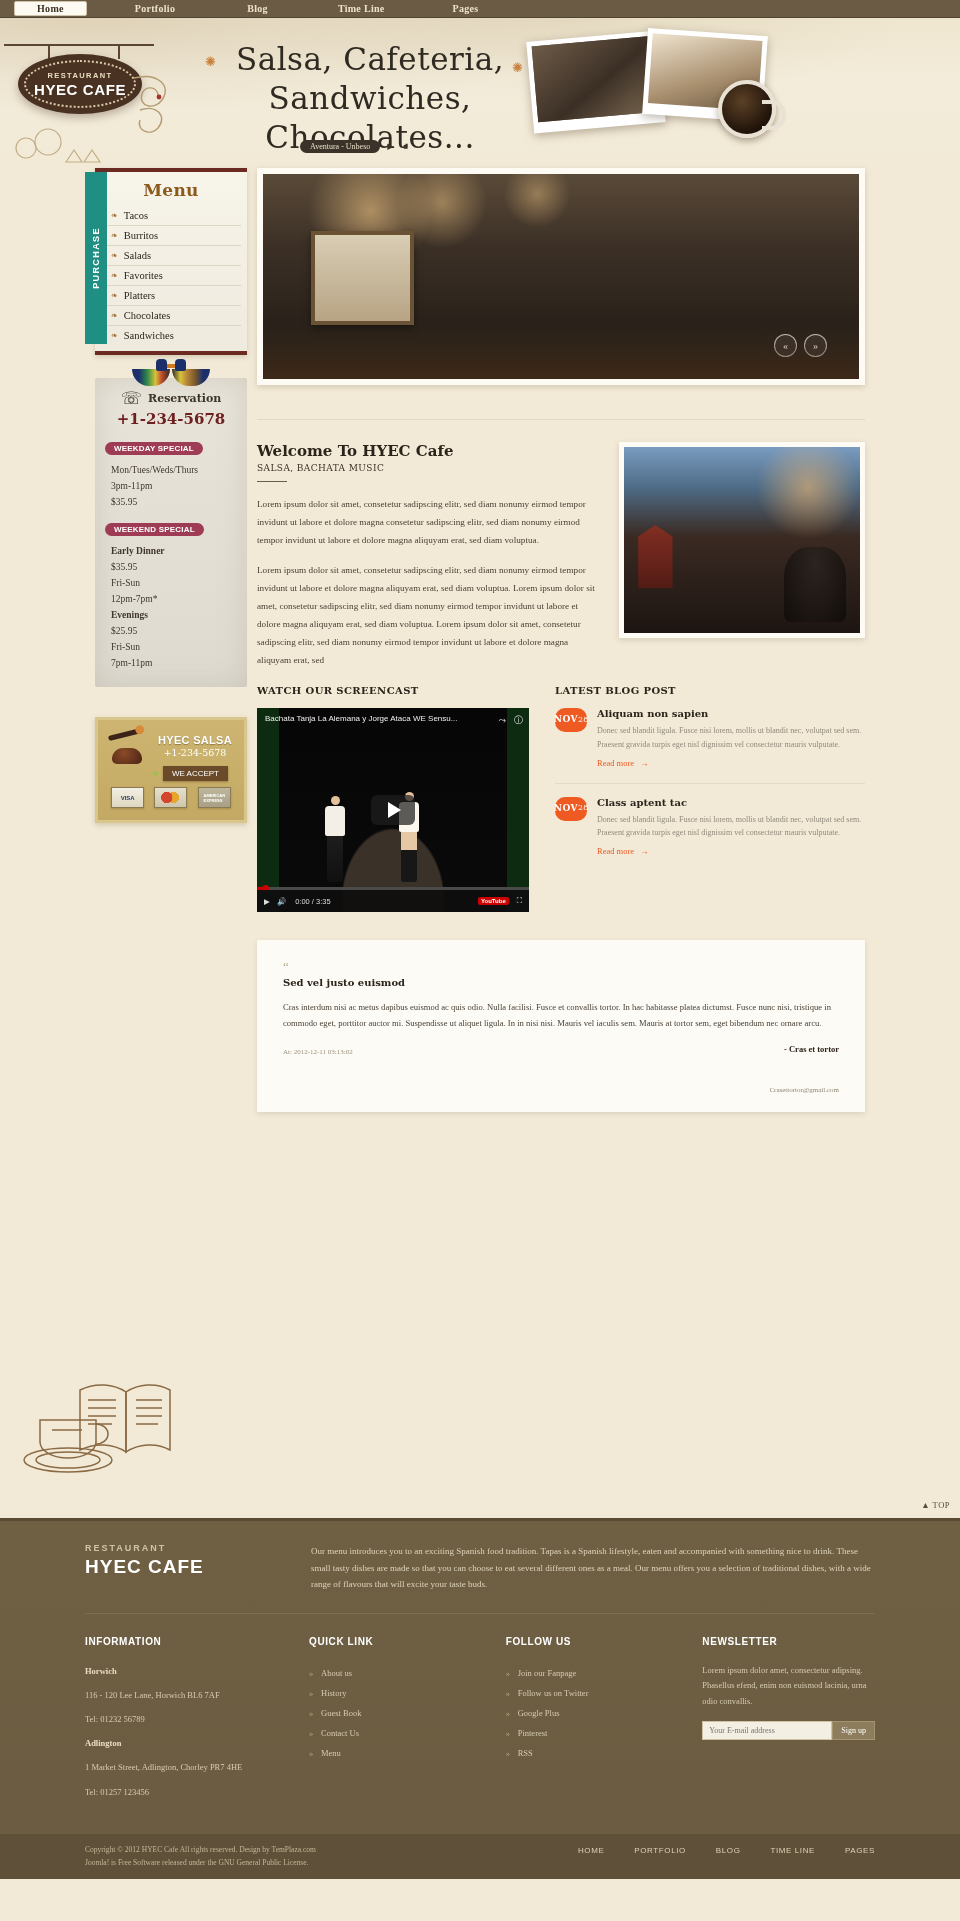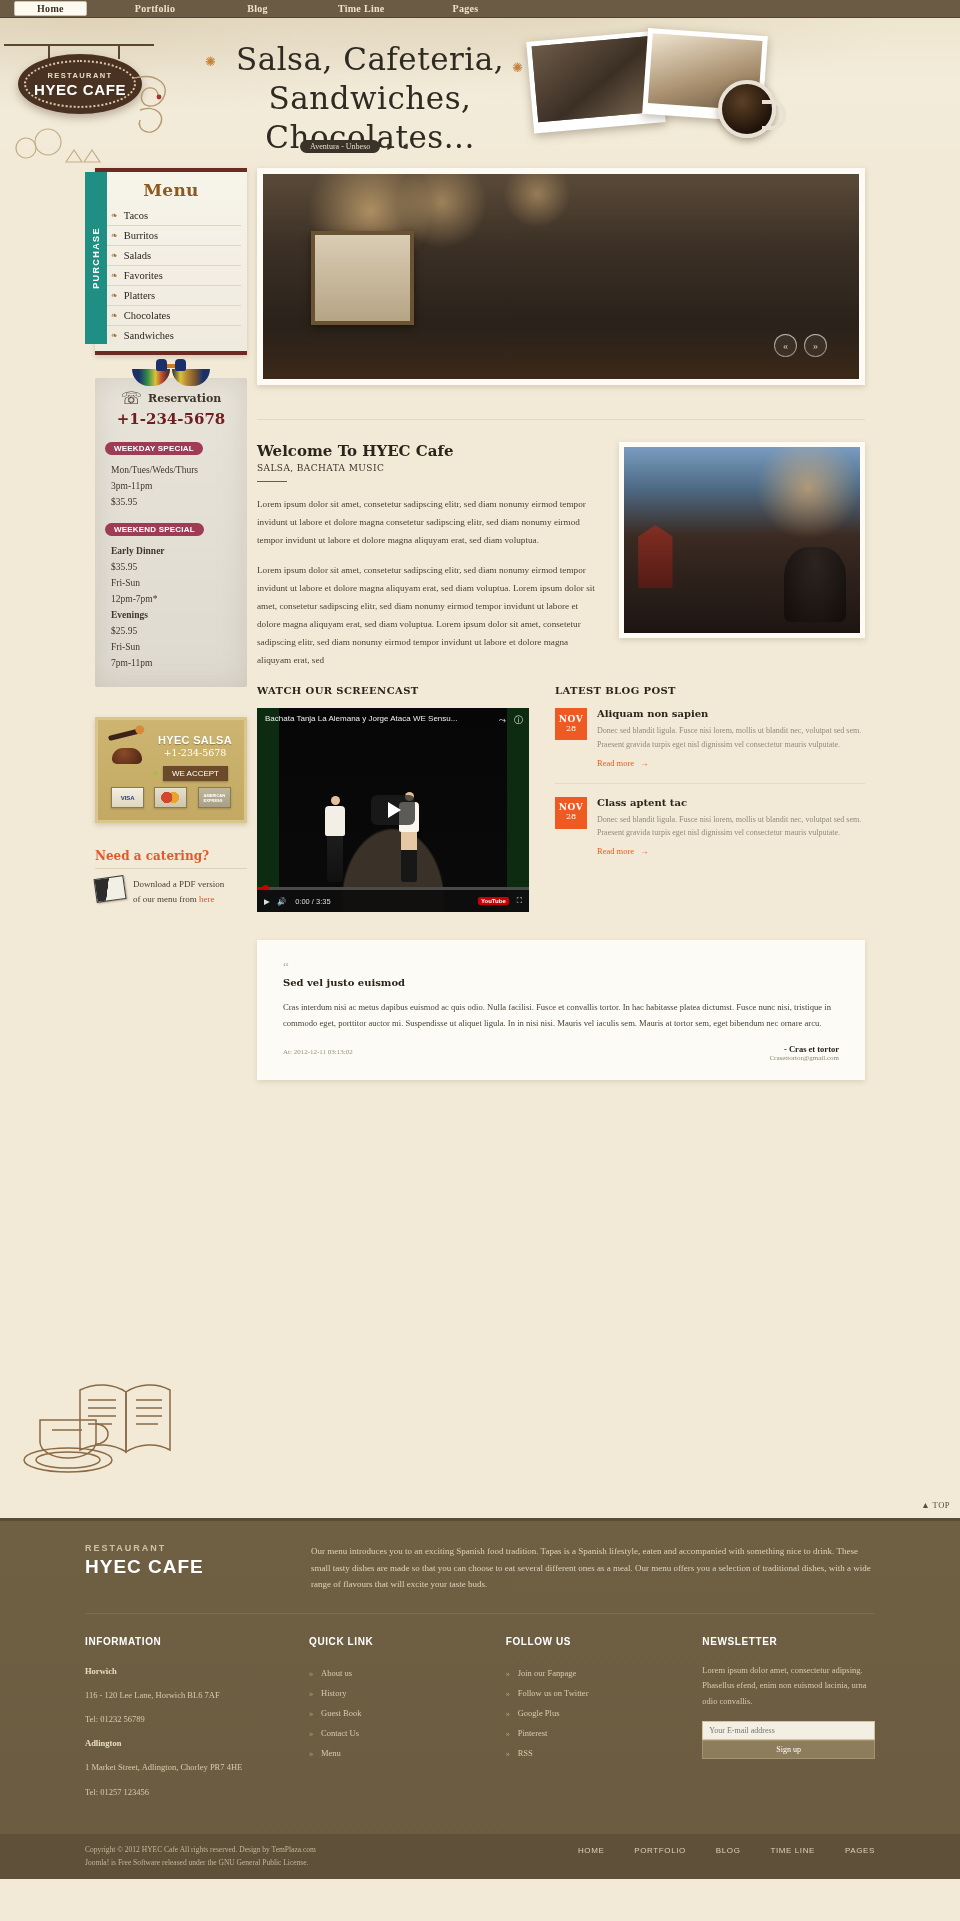--- a/index.html
+++ b/index.html
@@ -381,44 +381,44 @@
   .vid-prog b { position:absolute; left:2%; top:-2px; width:7px;height:7px;
     border-radius:50%; background:#cc0000; }
   .yt-logo { background:#cc0000; color:#fff; font-size:6px; padding:1px 3px;
     border-radius:2px; font-weight:bold;}
   .vid-spacer { flex:1; }
 
   .blog-item { display:flex; gap: 10px; padding-bottom: 13px; margin-bottom: 13px;
     border-bottom: 1px solid #e3dac4; }
   .blog-item:last-child { border-bottom:none; }
   .blog-date {
-    width: 32px; height: 32px; flex:none; background:#ef5a22; color:#fff;
-    display:flex; flex-direction:column; align-items:center; justify-content:center;
-    font-family:"DejaVu Serif", serif; line-height:1.1;
+    width: 32px; height: 24px; flex:none; background:#ef5a22; color:#fff;
+    display:flex; flex-direction:row; align-items:center; justify-content:center;
+    font-family:"DejaVu Serif", serif; line-height:1.1;border-radius:10px;
   }
   .blog-date .m { font-size: 9px; font-weight:bold; letter-spacing:.5px; }
   .blog-date .d { font-size: 8px; }
   .blog-title { font-size: 10px; font-weight:bold; color:#2b241b;
     font-family:"DejaVu Serif", serif; margin-bottom: 5px; }
   .blog-text { font-size: 8px; color:#8d8madd; color:#918a7c; line-height:1.7; }
   .read-more { font-size: 8.5px; color:#ef5a22; margin-top: 6px;
     display:inline-flex; gap:6px; align-items:center; }
 
   .testimonial {
     margin-top: 28px; background:#fdfbf5; padding: 20px 26px 18px;
     box-shadow: 0 2px 5px rgba(120,100,70,.18);
   }
   .quote-mark { color:#b9ad95; font-size: 13px; line-height:1; letter-spacing:-1px;}
   .testi-h { font-size:10px; font-weight:bold; color:#2b241b; margin: 4px 0 12px;
     font-family:"DejaVu Serif", serif; }
   .testi-p { font-size: 8.6px; color:#4b4338; line-height: 1.85; }
   .testi-date { font-size: 7px; color:#9a927f; margin-top: 16px; }
   .testi-author { text-align:right; font-size:8.5px; font-weight:bold; color:#2b241b;
     margin-top: -12px; }
-  .testi-mail { text-align:right; font-size:7px; color:#8e8673; }
+  .testi-mail { text-align:right; font-size:7px; color:#8e8673;margin-top:32px; }
 
   
   .deco-area { position:relative; height: 160px; margin-top: 30px; }
   .cupbook { position:absolute; left: 18px; top: 10px; color:#8a6a44; }
   .top-link { position:absolute; right: 10px; bottom: 8px; font-size: 8.5px;
     color:#5a4c3a; letter-spacing:.5px; }
 
   
   .footer {
     background: linear-gradient(#6f6044, #6b5c41);
@@ -437,21 +437,21 @@
   .f-cols { display:flex; gap: 24px; padding: 22px 0 26px; }
   .f-col { flex: 1; }
   .f-col.info { width: 200px; flex:none; }
   .f-h { font-size: 10px; font-weight:bold; color:#fff; letter-spacing:.6px;
     font-family:"Liberation Sans",sans-serif; margin-bottom: 16px; }
   .f-line { font-size: 8.5px; color:#d5cab0; line-height:1.9; margin-bottom: 8px; }
   .f-line.bold { font-weight:bold; color:#e8ddc4; }
   .f-link { font-size: 8.5px; color:#d5cab0; padding: 5px 0 5px 12px; position:relative; }
   .f-link::before { content:'»'; position:absolute; left:0; color:#b5a883; }
   .f-news-txt { font-size: 8.5px; color:#d5cab0; line-height:1.8; margin-bottom: 12px; }
-  .news-row { display:flex;flex-direction:column; }
+  .news-row { display:flex; }
   .news-input {
     flex:1; background:#f3efe3; border:1px solid #cfc3a4; padding: 4px 6px;
     font-size: 8px; color:#6a6050; font-family:"Liberation Serif", serif;
   }
   .news-btn {
     background:#8d7d5c; color:#fff; border:1px solid #a3936e; font-size: 8px;
     padding: 4px 8px; font-family:"Liberation Serif", serif;
   }
   .f-bottom {
     background: #5e5039; padding: 10px 0; font-size: 7.5px; color:#c4b897;
@@ -605,31 +605,20 @@
           <span class="arrow-g">➜</span>
           <span class="accept-btn">WE ACCEPT</span>
         </div>
         <div class="cards">
           <div class="card">VISA</div>
           <div class="card mc"></div>
           <div class="card ae">AMERICAN<br>EXPRESS</div>
         </div>
       </div>
 
-      <div class="catering">
-        <div class="catering-h">Need a catering?</div>
-        <hr class="catering-hr">
-        <div class="catering-row">
-          <div class="book-ico"></div>
-          <div class="catering-txt">
-            <div>Download a PDF version</div>
-            <div><span>of our menu from </span><a href="#">here</a></div>
-          </div>
-        </div>
-      </div>
     </div>
 
     <div class="main">
 
       <div class="slider">
         <div class="slide-img">
           <div class="slide-nav">
             <div class="nav-circ">«</div>
             <div class="nav-circ">»</div>
           </div>

